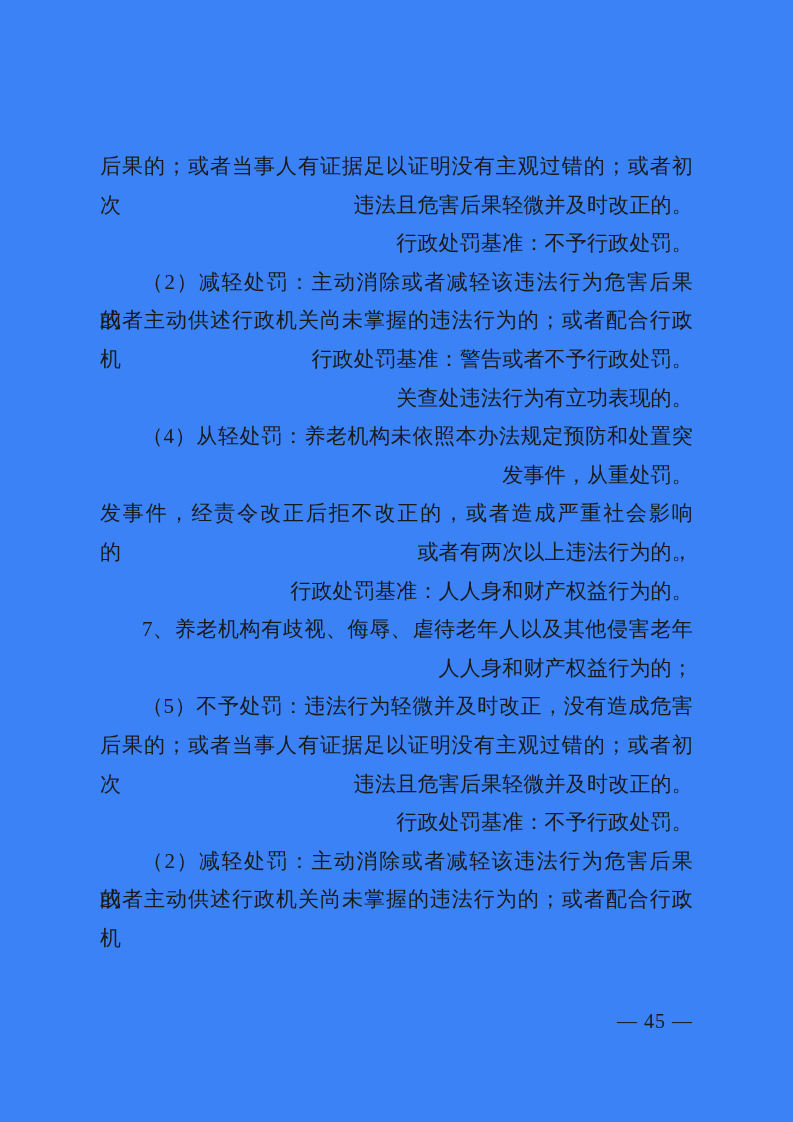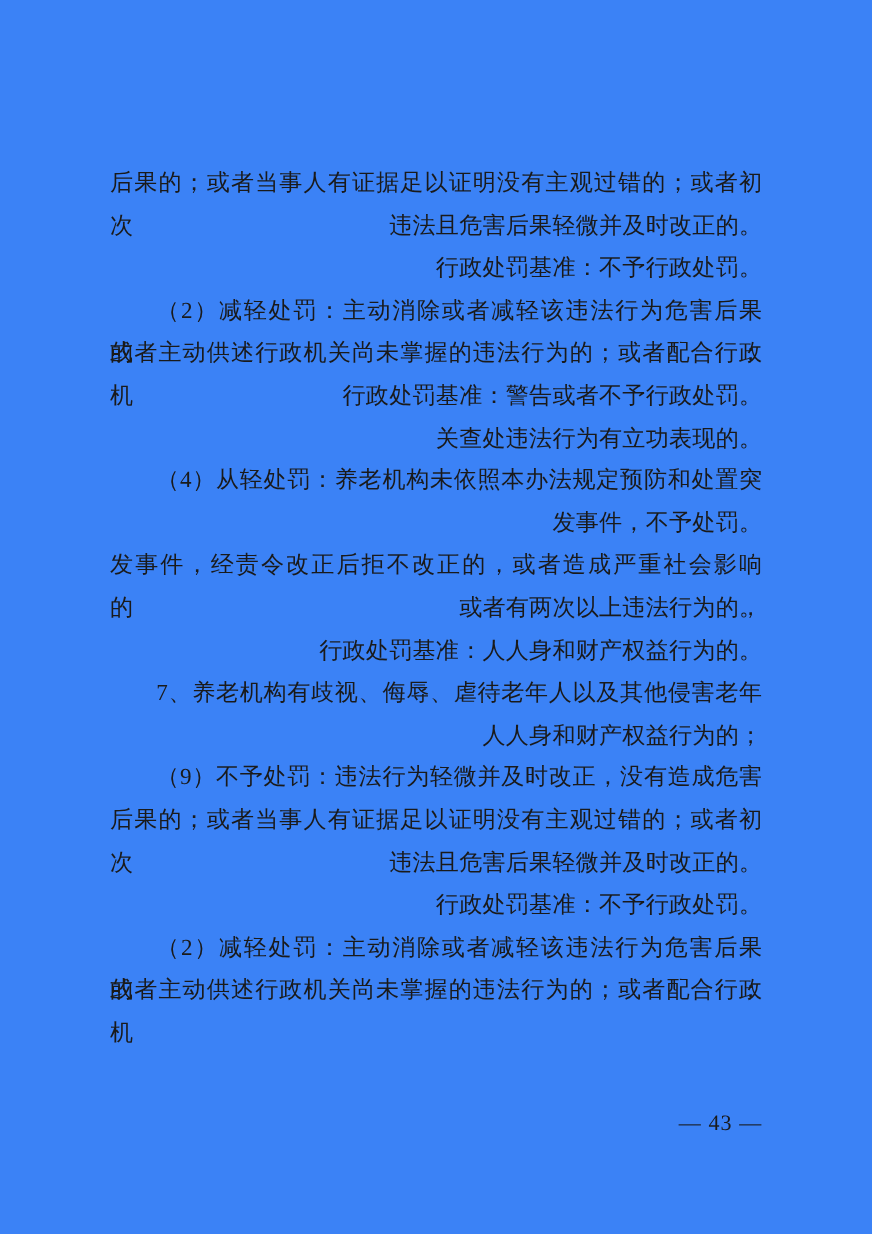--- a/index.html
+++ b/index.html
@@ -52,27 +52,27 @@
 <div class="page">
   <div class="text-block" id="body-lines">
       <div class="line fill">后果的；或者当事人有证据足以证明没有主观过错的；或者初次</div>
       <div class="line">违法且危害后果轻微并及时改正的。</div>
       <div class="line indent">行政处罚基准：不予行政处罚。</div>
       <div class="line indent fill">（2）减轻处罚：主动消除或者减轻该违法行为危害后果的；</div>
       <div class="line fill">或者主动供述行政机关尚未掌握的违法行为的；或者配合行政机</div>
       <div class="line indent">行政处罚基准：警告或者不予行政处罚。</div>
       <div class="line">关查处违法行为有立功表现的。</div>
       <div class="line indent fill">（4）从轻处罚：养老机构未依照本办法规定预防和处置突</div>
-      <div class="line">发事件，不予处罚。</div>
+      <div class="line">发事件，从重处罚。</div>
       <div class="line fill">发事件，经责令改正后拒不改正的，或者造成严重社会影响的，</div>
       <div class="line">或者有两次以上违法行为的。</div>
       <div class="line indent">行政处罚基准：人人身和财产权益行为的。</div>
       <div class="line indent fill">7、养老机构有歧视、侮辱、虐待老年人以及其他侵害老年</div>
       <div class="line">人人身和财产权益行为的；</div>
-      <div class="line indent fill">（9）不予处罚：违法行为轻微并及时改正，没有造成危害</div>
+      <div class="line indent fill">（5）不予处罚：违法行为轻微并及时改正，没有造成危害</div>
       <div class="line fill">后果的；或者当事人有证据足以证明没有主观过错的；或者初次</div>
       <div class="line">违法且危害后果轻微并及时改正的。</div>
       <div class="line indent">行政处罚基准：不予行政处罚。</div>
       <div class="line indent fill">（2）减轻处罚：主动消除或者减轻该违法行为危害后果的；</div>
       <div class="line fill">或者主动供述行政机关尚未掌握的违法行为的；或者配合行政机</div>
     </div>
-  <div class="footer">— 43 —</div>
+  <div class="footer">— 45 —</div>
 </div>
 
 </body></html>

